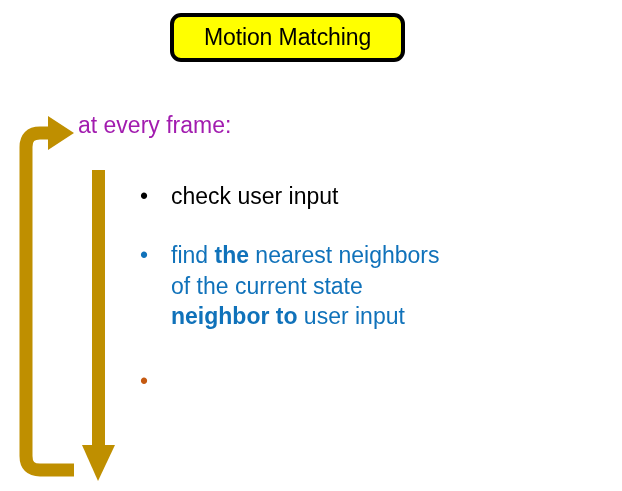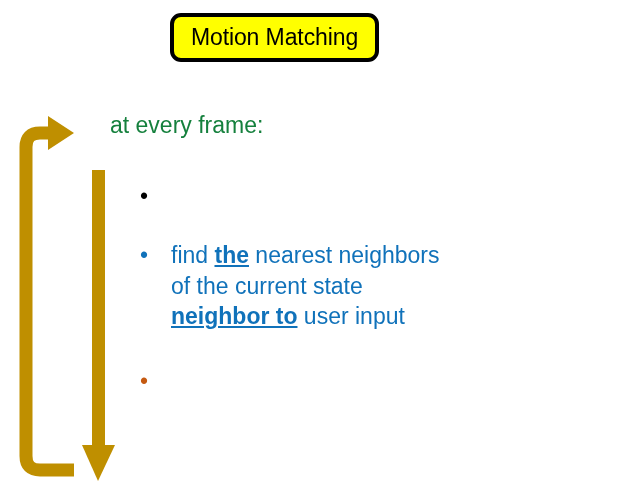--- a/index.html
+++ b/index.html
@@ -14,21 +14,21 @@
     overflow: hidden;
     font-family: "Liberation Sans", sans-serif;
     -webkit-font-smoothing: antialiased;
   }
 
   
   #title-chip {
     position: absolute;
     left: 170px;
     top: 13px;
-    width: 209px;
+    width: 235px;
     height: 49px;
     box-sizing: border-box;
     background: #FFFF00;
     border: 4px solid #000000;
     border-radius: 11px;
     display: flex;
     align-items: center;
     justify-content: center;
   }
   #title-chip .chip-label {
@@ -52,23 +52,22 @@
   #outline {
     position: absolute;
     left: 78px;
     top: 112px;
     width: 534px;
   }
 
   .head-line {
     font-size: 23px;
     line-height: 1.18;
-    color: #15803d;
+    color: #a21caf;
     white-space: nowrap;
-    margin-left: 32px;
   }
 
   .bullet-row {
     display: flex;
     align-items: flex-start;
   }
   .bullet-row .bullet-dot {
     flex: 0 0 auto;
     width: 31px;
     font-size: 23px;
@@ -76,21 +75,21 @@
     text-align: left;
     padding-left: 62px;
     box-sizing: content-box;
   }
   .bullet-row .bullet-text {
     flex: 1 1 auto;
     font-size: 23px;
     line-height: 1.32;
     white-space: pre-line;
   }
-  .bullet-text b { font-weight: bold; text-decoration: underline; }
+  .bullet-text b { font-weight: bold; }
 
   .b-black .bullet-dot, .b-black .bullet-text { color: #000000; }
   .b-blue  .bullet-dot, .b-blue  .bullet-text { color: #1072BA; }
   .b-orange .bullet-dot, .b-orange .bullet-text { color: #C55A11; }
 
   #bullet-check   { margin-top: 42px; }
   #bullet-find    { margin-top: 29px; }
   #bullet-blend   { margin-top: 34px; }
 </style>
 </head>
@@ -108,20 +107,21 @@
   <rect x="92" y="70" width="13" height="277" fill="#BF8F00"></rect>
   <polygon points="82,345 115,345 98,381" fill="#BF8F00"></polygon>
 </svg>
 
 <div id="outline">
 
   <div class="head-line">at every frame:</div>
 
   <div id="bullet-check" class="bullet-row b-black">
     <span class="bullet-dot">•</span>
+    <span class="bullet-text">check user input</span>
   </div>
 
   <div id="bullet-find" class="bullet-row b-blue">
     <span class="bullet-dot">•</span>
     <span class="bullet-text">find <b>the</b> nearest neighbors
 of the current state
 <b>neighbor to</b> user input</span>
   </div>
 
   <div id="bullet-blend" class="bullet-row b-orange">

